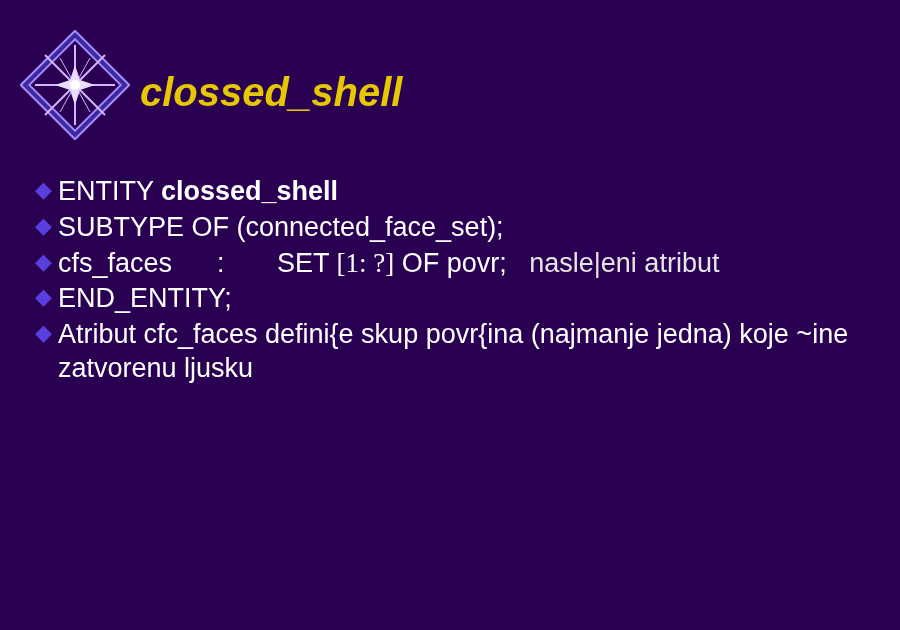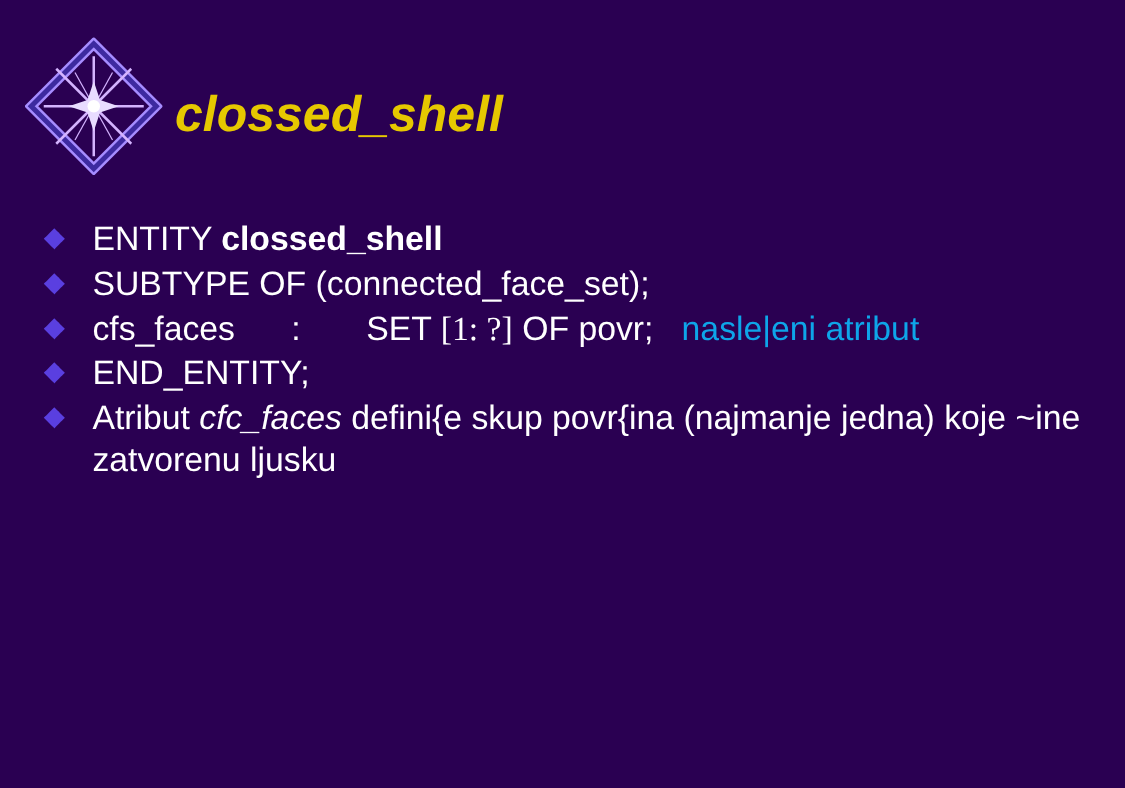--- a/index.html
+++ b/index.html
@@ -51,26 +51,25 @@
   .diamond {
     color: #5a3fe0;
     font-size: 22px;
     margin-right: 6px;
     line-height: 1.4;
     flex: 0 0 auto;
   }
   .text {
     flex: 1 1 auto;
     white-space: pre-wrap;
-    margin-left: 16px;
   }
   .bold { font-weight: bold; }
-  .italic { font-style: italic; }
+  .italic { }
   .serif { font-family: "Times New Roman", Times, serif; }
-  .green { color: #0ea5e9; }
+  .green { color: #e5e5e5; }
 </style>
 </head>
 <body>
 
 <div class="slide">
 
   <div class="logo">
     <svg viewBox="0 0 110 110" width="110" height="110">
 
       <g>

